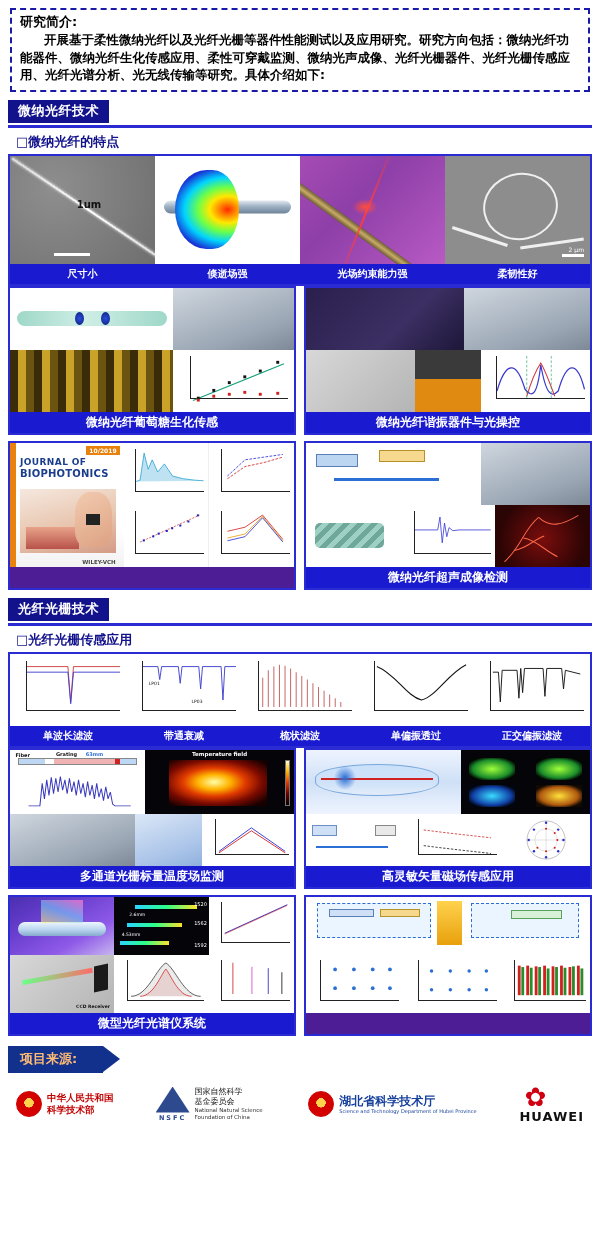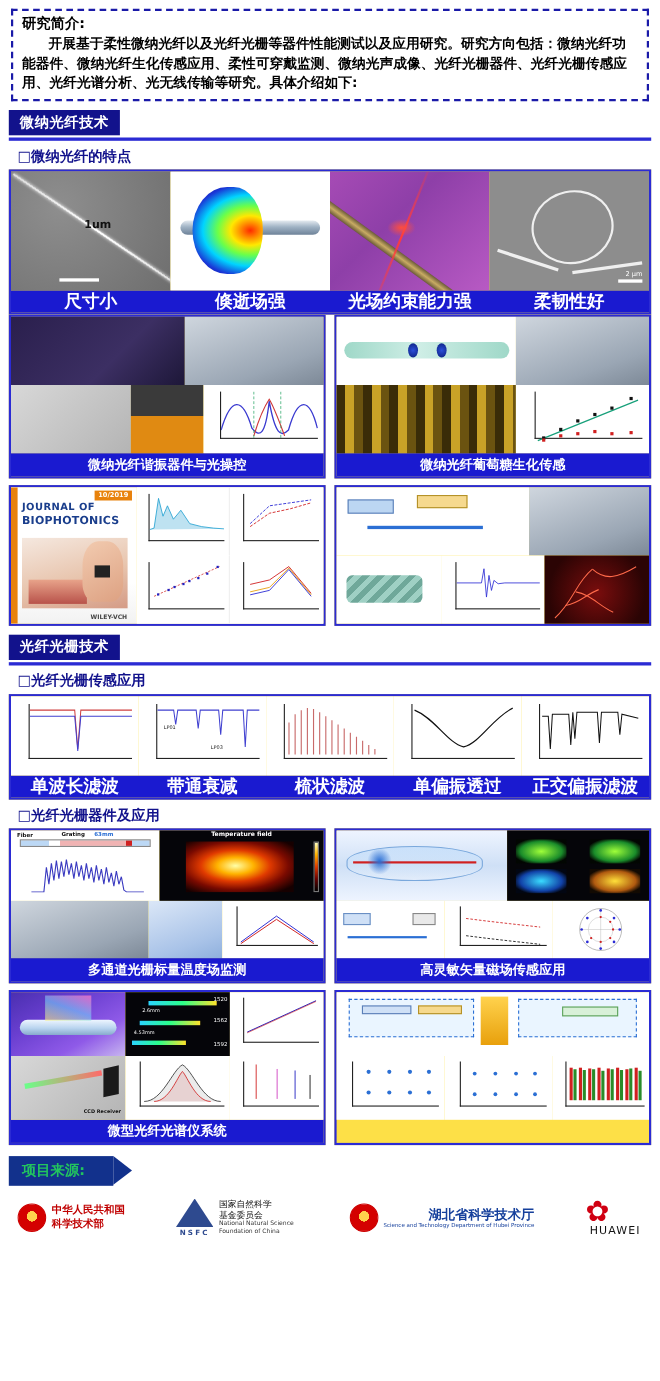--- a/index.html
+++ b/index.html
@@ -38,26 +38,26 @@
     font-size:13px; font-weight:bold;
     padding:2px 10px 3px 10px;
     letter-spacing:.5px;
   }
   .subhead {
     color:#12128c; font-size:13px; font-weight:bold;
     margin:5px 0 3px 8px;
   }
 
   
-  .figbox { border:2px solid #2b2bd4; background:#fde047; }
+  .figbox { border:2px solid #2b2bd4; background:#4c1d95; }
   .figrow { display:flex; }
   .cell { position:relative; overflow:hidden; background:#fff; }
   .capbar {
     display:flex; background:#1a1ad0; color:#fff;
-    font-size:16px; font-weight:bold;
+    font-size:10px; font-weight:bold;
   }
   .capbar > div {
     flex:1; text-align:center; padding:3px 0 4px 0; line-height:13px;
   }
   .capsingle {
     background:#1a1ad0; color:#fff; text-align:center;
     font-size:12px; font-weight:bold; padding:3px 0 4px 0; line-height:14px;
   }
 
   .pairrow { display:flex; gap:8px; }
@@ -147,21 +147,21 @@
     border-left:1px solid #222; border-bottom:1px solid #222;
   }
   .curveline {
     position:absolute; left:0; right:0; top:0; bottom:0;
   }
 
   
   .footer { margin-top:10px; }
   .ribbon {
     display:inline-block; position:relative;
-    background:#12318c; color:#22c55e; font-weight:bold; font-size:13px;
+    background:#12318c; color:#fdba74; font-weight:bold; font-size:13px;
     padding:4px 26px 5px 12px;
   }
   .ribbon:after {
     content:""; position:absolute; right:-17px; top:0;
     border-top:13px solid transparent; border-bottom:13px solid transparent;
     border-left:17px solid #12318c;
   }
   .logos {
     display:flex; align-items:center; gap:8px;
     margin-top:12px; padding:0 8px;
@@ -183,21 +183,21 @@
     width:34px; height:26px; background:#2e4a8f; flex:none;
     clip-path:polygon(50% 0,100% 100%,0 100%);
     position:relative;
   }
   .nsfc-wrap { display:flex; flex-direction:column; align-items:center; }
   .nsfc-txt { font-size:6.5px; font-weight:bold; color:#2e4a8f; letter-spacing:2px; margin-top:1px;}
   .nsfc-zh { font-size:8px; color:#111; line-height:10px; }
   .nsfc-en { font-size:5.5px; color:#333; line-height:7px; }
   .hw { display:flex; flex-direction:column; align-items:center; }
   .hw-flower { font-size:26px; color:#d00012; line-height:24px; }
-  .hw-txt { font-size:10px; font-weight:normal; color:#111; letter-spacing:1px;margin-left:32px; }
+  .hw-txt { font-size:13px; font-weight:bold; color:#111; letter-spacing:1px;margin-left:32px; }
 </style>
 </head>
 <body>
 
 <div class="page">
 
   <div class="intro">
     <div class="intro-title">研究简介:</div>
     <div class="intro-body">开展基于柔性微纳光纤以及光纤光栅等器件性能测试以及应用研究。研究方向包括：微纳光纤功能器件、微纳光纤生化传感应用、柔性可穿戴监测、微纳光声成像、光纤光栅器件、光纤光栅传感应用、光纤光谱分析、光无线传输等研究。具体介绍如下:</div>
   </div>
@@ -236,42 +236,20 @@
       <div class="capbar">
         <div>尺寸小</div>
         <div>倏逝场强</div>
         <div>光场约束能力强</div>
         <div>柔韧性好</div>
       </div>
     </div>
 
 
     <div class="pairrow">
-      <div class="figbox">
-        <div class="figrow" style="height:62px;">
-          <div class="cell ph-dark" style="flex:1.25;"></div>
-          <div class="cell ph-lab" style="flex:1;"></div>
-        </div>
-        <div class="figrow" style="height:62px;">
-          <div class="cell ph-gray" style="flex:1;"></div>
-          <div class="cell ph-orange" style="flex:.6;"></div>
-          <div class="cell plot" style="flex:1;">
-            <div class="ax">
-              <svg class="curveline" viewBox="0 0 100 50" preserveAspectRatio="none">
-                <path d="M0,40 C10,6 22,4 32,38 C40,48 46,46 50,10 C56,44 62,48 70,40 C80,4 92,6 100,38" fill="none" stroke="#3a3ad0" stroke-width="1.4"></path>
-                <path d="M34,46 C40,26 46,14 50,8 C55,16 60,30 66,46" fill="none" stroke="#d03a3a" stroke-width="1.2"></path>
-                <line x1="34" y1="0" x2="34" y2="50" stroke="#17a05a" stroke-width=".7" stroke-dasharray="3,2"></line>
-                <line x1="62" y1="0" x2="62" y2="50" stroke="#17a05a" stroke-width=".7" stroke-dasharray="3,2"></line>
-              </svg>
-            </div>
-          </div>
-        </div>
-        <div class="capsingle">微纳光纤谐振器件与光操控</div>
-      </div>
-
       <div class="figbox">
         <div class="figrow" style="height:62px;">
           <div class="cell ph-white" style="flex:1.35; position:relative;">
             <div style="position:absolute;left:4%;top:38%;width:92%;height:24%;background:linear-gradient(90deg,#9fd8c8,#cfeee6 45%,#9fd8c8);border-radius:12px;"></div>
             <div style="position:absolute;left:40%;top:40%;width:9px;height:13px;background:radial-gradient(circle,#2b4ed8,#0b1e7a);border-radius:50%;"></div>
             <div style="position:absolute;left:56%;top:40%;width:9px;height:13px;background:radial-gradient(circle,#2b4ed8,#0b1e7a);border-radius:50%;"></div>
           </div>
           <div class="cell ph-lab" style="flex:1;"></div>
         </div>
         <div class="figrow" style="height:62px;">
@@ -294,20 +272,42 @@
                   <rect x="38" y="38" width="3" height="3"></rect>
                     <rect x="54" y="36" width="3" height="3"></rect>
                   <rect x="70" y="38" width="3" height="3"></rect>
                     <rect x="88" y="37" width="3" height="3"></rect>
                 </g>
               </svg>
             </div>
           </div>
         </div>
         <div class="capsingle">微纳光纤葡萄糖生化传感</div>
+      </div>
+
+      <div class="figbox">
+        <div class="figrow" style="height:62px;">
+          <div class="cell ph-dark" style="flex:1.25;"></div>
+          <div class="cell ph-lab" style="flex:1;"></div>
+        </div>
+        <div class="figrow" style="height:62px;">
+          <div class="cell ph-gray" style="flex:1;"></div>
+          <div class="cell ph-orange" style="flex:.6;"></div>
+          <div class="cell plot" style="flex:1;">
+            <div class="ax">
+              <svg class="curveline" viewBox="0 0 100 50" preserveAspectRatio="none">
+                <path d="M0,40 C10,6 22,4 32,38 C40,48 46,46 50,10 C56,44 62,48 70,40 C80,4 92,6 100,38" fill="none" stroke="#3a3ad0" stroke-width="1.4"></path>
+                <path d="M34,46 C40,26 46,14 50,8 C55,16 60,30 66,46" fill="none" stroke="#d03a3a" stroke-width="1.2"></path>
+                <line x1="34" y1="0" x2="34" y2="50" stroke="#17a05a" stroke-width=".7" stroke-dasharray="3,2"></line>
+                <line x1="62" y1="0" x2="62" y2="50" stroke="#17a05a" stroke-width=".7" stroke-dasharray="3,2"></line>
+              </svg>
+            </div>
+          </div>
+        </div>
+        <div class="capsingle">微纳光纤谐振器件与光操控</div>
       </div>
     </div>
 
     <div class="pairrow" style="margin-top:6px;">
       <div class="figbox">
         <div class="figrow" style="height:124px;">
           <div class="cell ph-cover" style="flex:1;">
             <div style="position:absolute;left:0;top:0;bottom:0;width:6px;background:#e8820c;"></div>
             <div style="position:absolute;right:4px;top:3px;background:#e8820c;color:#fff;font-size:6px;padding:1px 3px;font-weight:bold;">10/2019</div>
             <div style="position:absolute;left:10px;top:14px;color:#1a3e8c;font-size:9px;font-weight:bold;letter-spacing:.4px;">JOURNAL OF</div>
@@ -393,20 +393,21 @@
             <svg viewBox="0 0 100 60" preserveAspectRatio="none" style="width:100%;height:100%;">
               <g stroke="#ff6a4a" fill="none" stroke-width="1">
                 <path d="M10,55 C28,40 30,24 46,12"></path>
                   <path d="M46,12 C58,22 70,20 88,10"></path>
                 <path d="M30,32 C44,34 52,44 66,50"></path>
                   <path d="M20,44 C34,42 40,34 52,30"></path>
               </g>
             </svg>
           </div>
         </div>
+        <div class="capsingle">微纳光纤超声成像检测</div>
       </div>
     </div>
   </div>
 
   <div class="section">
     <div class="banner-wrap">
       <span class="banner">光纤光栅技术</span>
     </div>
 
     <div class="subhead">□光纤光栅传感应用</div>
@@ -470,21 +471,20 @@
       </div>
       <div class="capbar">
         <div>单波长滤波</div>
         <div>带通衰减</div>
         <div>梳状滤波</div>
         <div>单偏振透过</div>
         <div>正交偏振滤波</div>
       </div>
     </div>
 
-    <div class="subhead">□光纤光栅器件及应用</div>
 
     <div class="pairrow">
       <div class="figbox">
         <div class="figrow" style="height:64px;">
           <div class="cell ph-white" style="flex:1;position:relative;">
             <div style="position:absolute;left:4%;top:4%;font-size:5px;color:#111;font-weight:bold;">Fiber</div>
             <div style="position:absolute;left:34%;top:2%;font-size:5px;color:#111;font-weight:bold;">Grating</div>
             <div style="position:absolute;left:56%;top:2%;font-size:5px;color:#2b6fd4;font-weight:bold;">63mm</div>
             <div style="position:absolute;left:6%;top:13%;right:6%;height:7px;background:linear-gradient(90deg,#bcd8f5 0 22%,#ffffff 22% 30%,#f0b3b3 30% 82%,#d02020 82% 86%,#bcd8f5 86% 100%);border:.5px solid #888;"></div>
             <svg viewBox="0 0 100 40" preserveAspectRatio="none" style="position:absolute;left:10%;top:36%;width:84%;height:54%;">
@@ -719,21 +719,21 @@
           <div class="nsfc-zh">国家自然科学</div>
           <div class="nsfc-zh">基金委员会</div>
           <div class="nsfc-en">National Natural Science</div>
           <div class="nsfc-en">Foundation of China</div>
         </div>
       </div>
 
       <div class="logo" style="flex:1.3;">
         <div class="emblem"></div>
         <div>
-          <div class="logo-zh blue" style="font-size:12px;line-height:14px;margin-left:41px;">湖北省科学技术厅</div>
+          <div class="logo-zh blue" style="font-size:12px;line-height:14px;">湖北省科学技术厅</div>
           <div class="logo-en">Science and Technology Department of Hubei Province</div>
         </div>
       </div>
 
       <div class="hw" style="flex:.6;">
         <div class="hw-flower">✿</div>
         <div class="hw-txt">HUAWEI</div>
       </div>
 
     </div>

